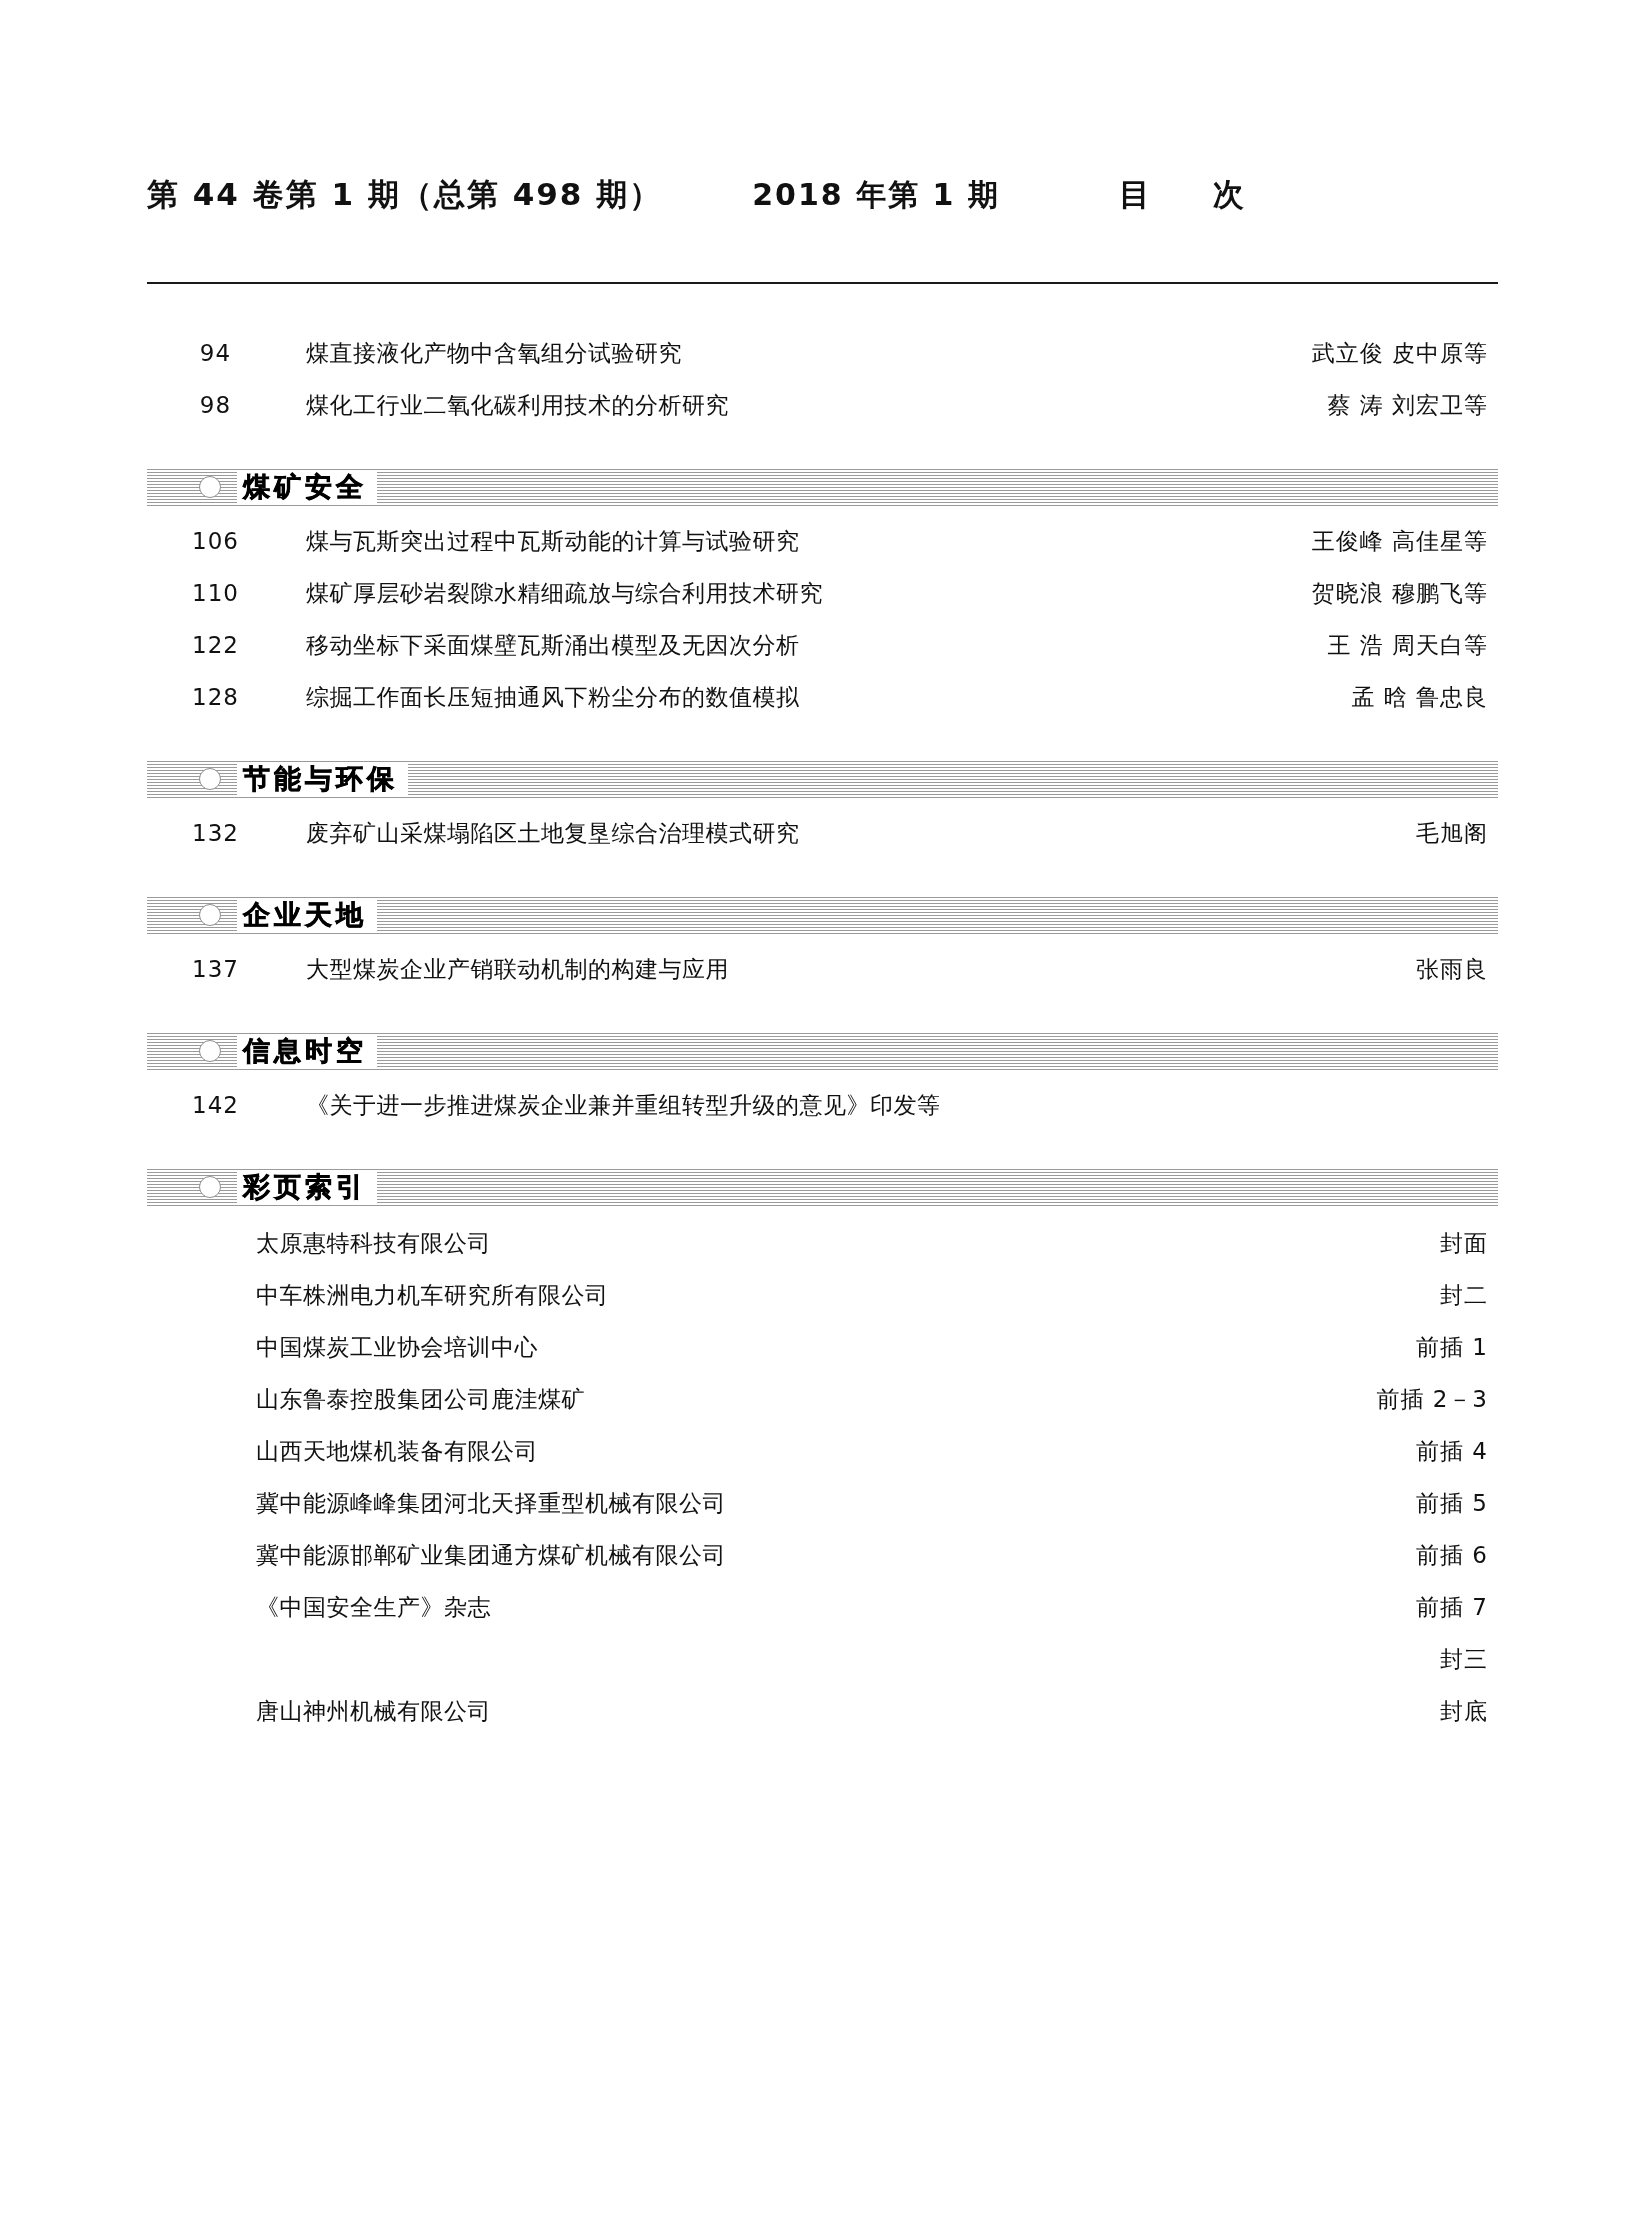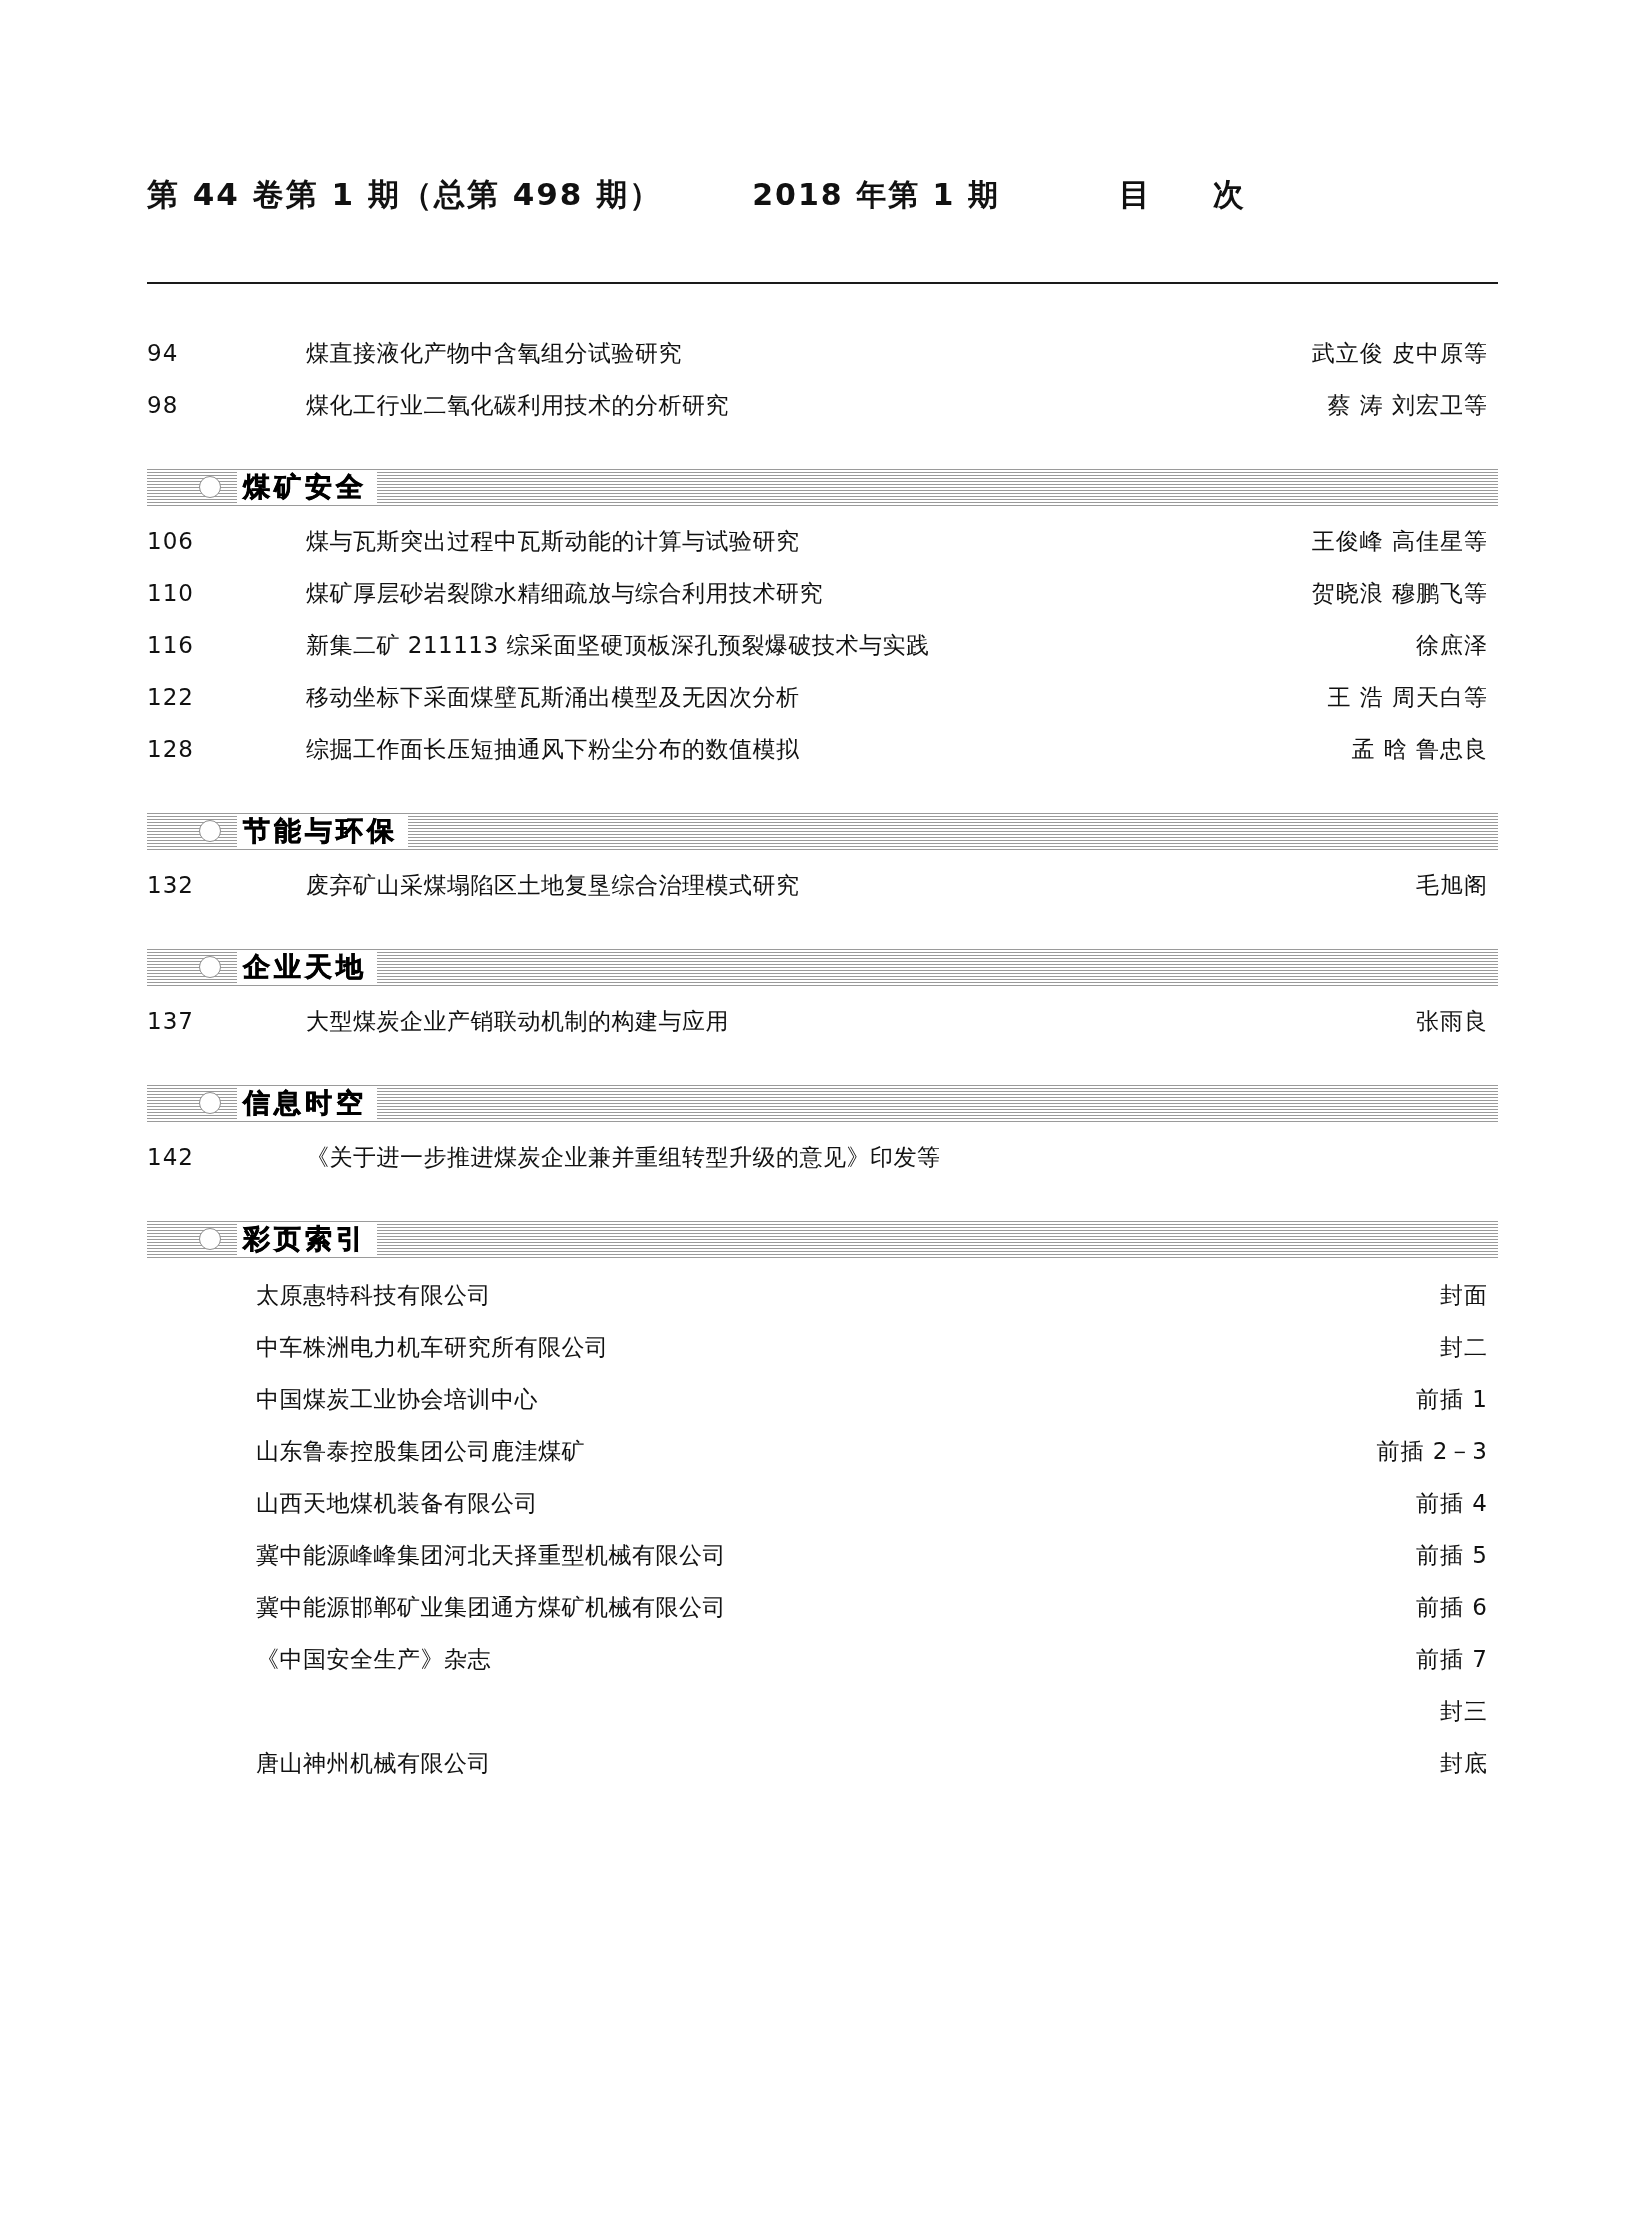--- a/index.html
+++ b/index.html
@@ -64,21 +64,21 @@
   }
   
   .entry {
     display: flex;
     align-items: baseline;
     height: 52px;
     font-size: 23px;
   }
   .entry .pg {
     width: 159px;
-    text-align: left;
+    text-align: center;
     padding-right: 22px;
     font-family: "DejaVu Sans", "Liberation Sans", sans-serif;
     font-size: 23px;
     letter-spacing: 1px;
   }
   .entry .title {
     flex: 1;
     letter-spacing: 0.5px;
     white-space: nowrap;
   }
@@ -184,25 +184,20 @@
         <span class="pg">106</span>
         <span class="title">煤与瓦斯突出过程中瓦斯动能的计算与试验研究</span>
         <span class="authors">王俊峰  高佳星等</span>
       </div>
       <div class="entry">
         <span class="pg">110</span>
         <span class="title">煤矿厚层砂岩裂隙水精细疏放与综合利用技术研究</span>
         <span class="authors">贺晓浪  穆鹏飞等</span>
       </div>
       <div class="entry">
-        <span class="pg">116</span>
-        <span class="title">新集二矿 211113 综采面坚硬顶板深孔预裂爆破技术与实践</span>
-        <span class="authors">徐庶泽</span>
-      </div>
-      <div class="entry">
         <span class="pg">122</span>
         <span class="title">移动坐标下采面煤壁瓦斯涌出模型及无因次分析</span>
         <span class="authors">王  浩  周天白等</span>
       </div>
       <div class="entry">
         <span class="pg">128</span>
         <span class="title">综掘工作面长压短抽通风下粉尘分布的数值模拟</span>
         <span class="authors">孟  晗  鲁忠良</span>
       </div>
     </div>

